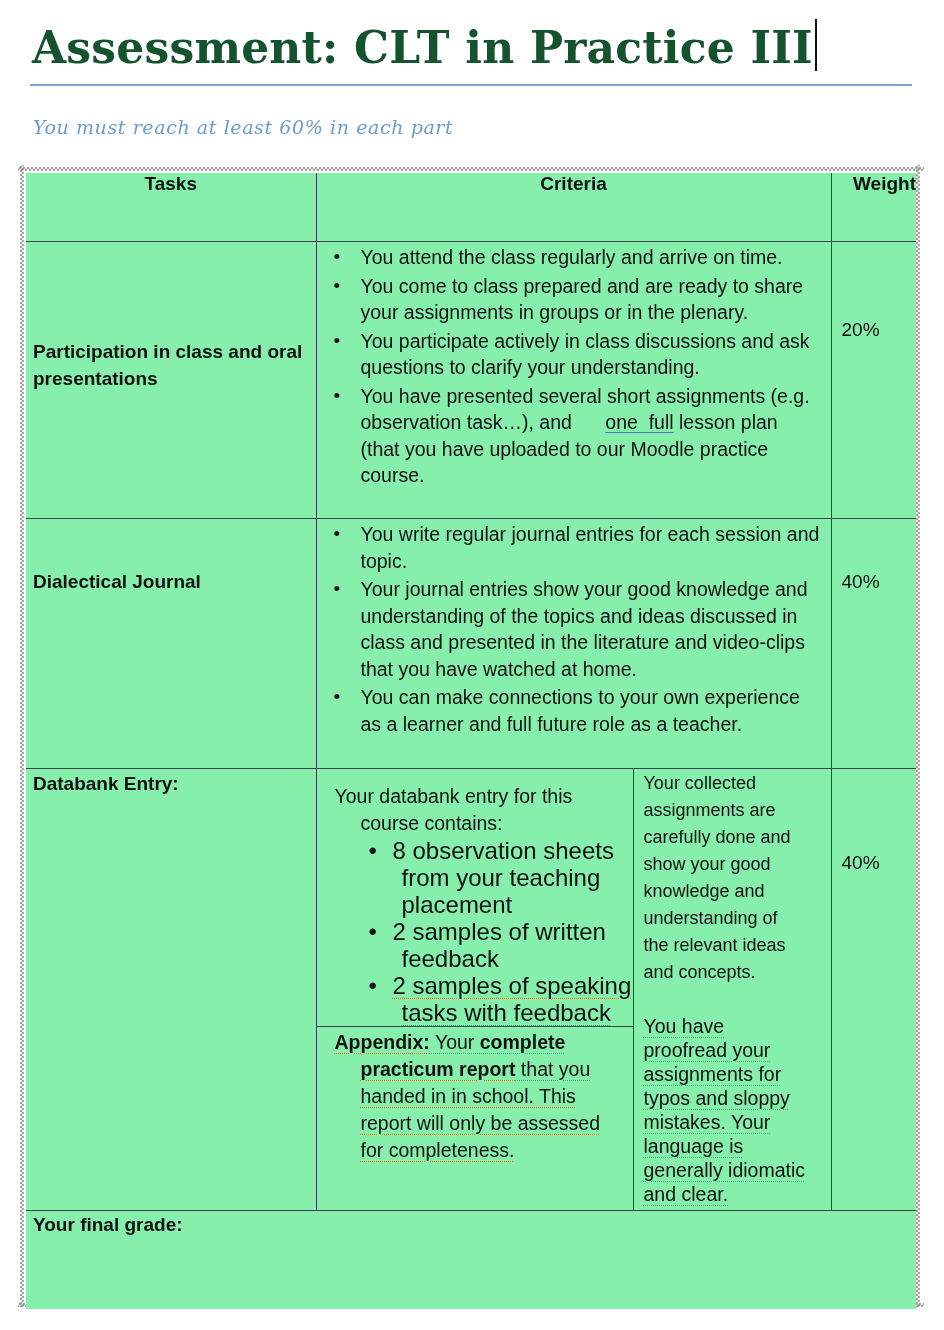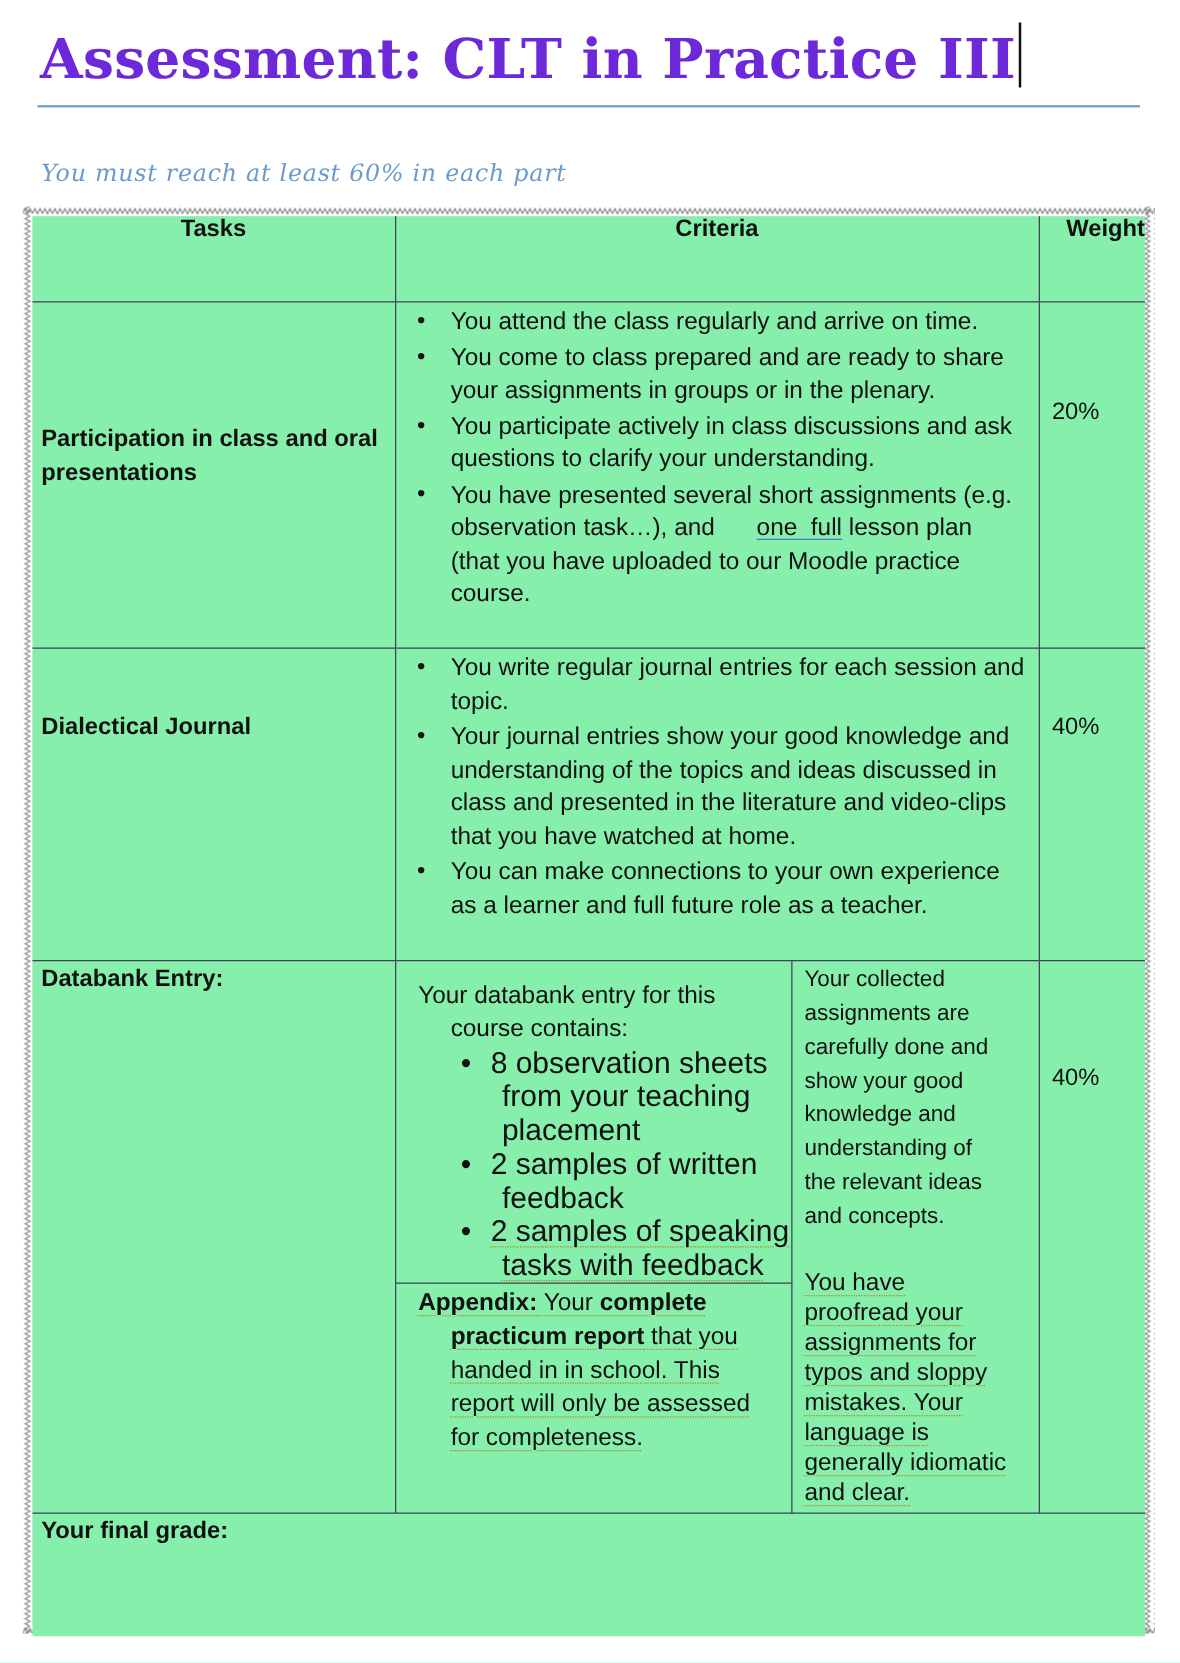--- a/index.html
+++ b/index.html
@@ -1,22 +1,22 @@
 <!DOCTYPE html>
 <html><head>
 <meta charset="utf-8">
 <style>
   html, body { margin: 0; padding: 0; background: #ffffff; }
   body { width: 944px; height: 1330px; position: relative; overflow: hidden; font-family: "Liberation Sans", sans-serif; color: #111; }
 
   .title-wrap { position: absolute; left: 32px; top: 18px; width: 880px; }
-  .doc-title { font-family: "DejaVu Serif", serif; font-weight: bold; font-size: 44px; color: #6d28d9; letter-spacing: 0.2px; line-height: 60px; white-space: nowrap; display: inline-block; }
+  .doc-title { font-family: "DejaVu Serif", serif; font-weight: bold; font-size: 44px; color: #14532d; letter-spacing: 0.2px; line-height: 60px; white-space: nowrap; display: inline-block; }
   .caret { display: inline-block; width: 2px; height: 52px; background: #111; vertical-align: -8px; margin-left: 2px; }
   .title-rule { position: absolute; left: 30px; top: 84px; width: 882px; height: 2px; background: #7ea6cc; }
-  .subtitle { position: absolute; left: 33px; top: 128px; font-family: "DejaVu Serif", serif; font-style: italic; font-size: 19px; color: #6a9ccb; letter-spacing: 0.6px; }
+  .subtitle { position: absolute; left: 33px; top: 116px; font-family: "DejaVu Serif", serif; font-style: italic; font-size: 19px; color: #6a9ccb; letter-spacing: 0.6px; }
 
   .frame { position: absolute; left: 18px; top: 165px; width: 906px; height: 1142px; }
   .frame svg.zig { position: absolute; left: 0; top: 0; }
   .frame-fill { position: absolute; left: 8px; top: 8px; width: 890px; height: 1126px; background: #d8e1f1; }
 
   table.rubric { position: absolute; left: 26px; top: 173px; border-collapse: collapse; table-layout: fixed; width: 890px; background: #86efac; }
   table.rubric td, table.rubric th { border: 1px solid #3b4452; vertical-align: top; padding: 0; }
   table.rubric .no-left { border-left: none; }
   table.rubric .no-right { border-right: none; }
   table.rubric .no-top { border-top: none; }

